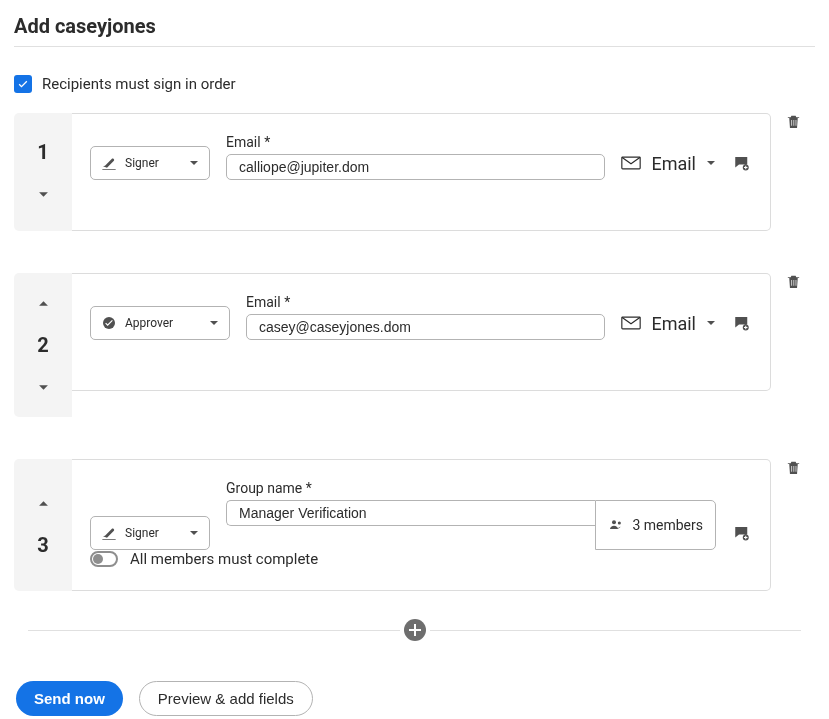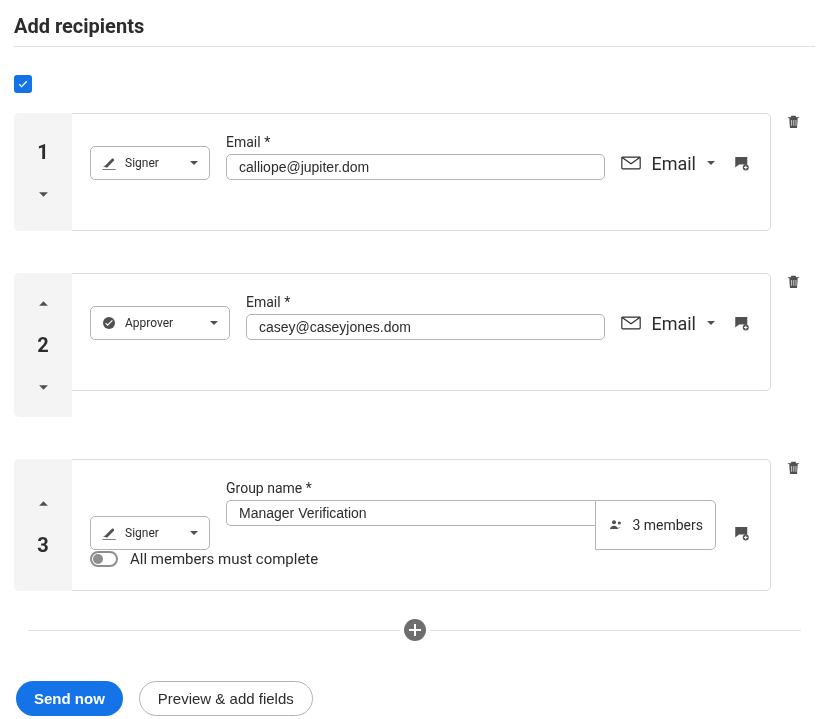--- a/index.html
+++ b/index.html
@@ -48,29 +48,30 @@
     .divider-line { flex:1; height:1px; background:#e0e0e0; }
     .add-circle { width: 22px; height: 22px; border-radius: 50%; background: #6e6e6e; display:flex; align-items:center; justify-content:center; cursor:pointer; margin: 0 4px;}
     .add-circle svg { width: 12px; height: 12px; fill:#fff; }
     .footer-btns { display: flex; gap: 16px; margin-left: 2px; }
     .btn-primary { background: #1473e6; color:#fff; font-size: 15px; font-weight: 600; padding: 8px 18px; border: none; border-radius: 18px; cursor: pointer; }
     .btn-secondary { background:#fff; color:#2c2c2c; font-size: 15px; padding: 8px 18px; border: 1px solid #b3b3b3; border-radius: 18px; cursor: pointer; }
   </style>
 </head>
 <body>
 
-<div class="heading">Add recipients</div>
+<div class="heading">Add caseyjones</div>
 <div class="hr"></div>
 
 <div class="sign-order-row">
   <div class="checkbox">
     <svg viewBox="0 0 16 16">
         <path d="M6 10.2L3.5 7.7 2.3 8.9 6 12.6 13.7 4.9 12.5 3.7z"></path>
       </svg>
   </div>
+  <span class="sign-order-label">Recipients must sign in order</span>
 </div>
 
 <div class="recipient-row">
   <div class="order-col">
     <span class="order-num">1</span>
     <div class="chevron-btn">
       <svg viewBox="0 0 10 10">
           <path d="M1 3 L5 7 L9 3 Z"></path>
         </svg>
     </div>

